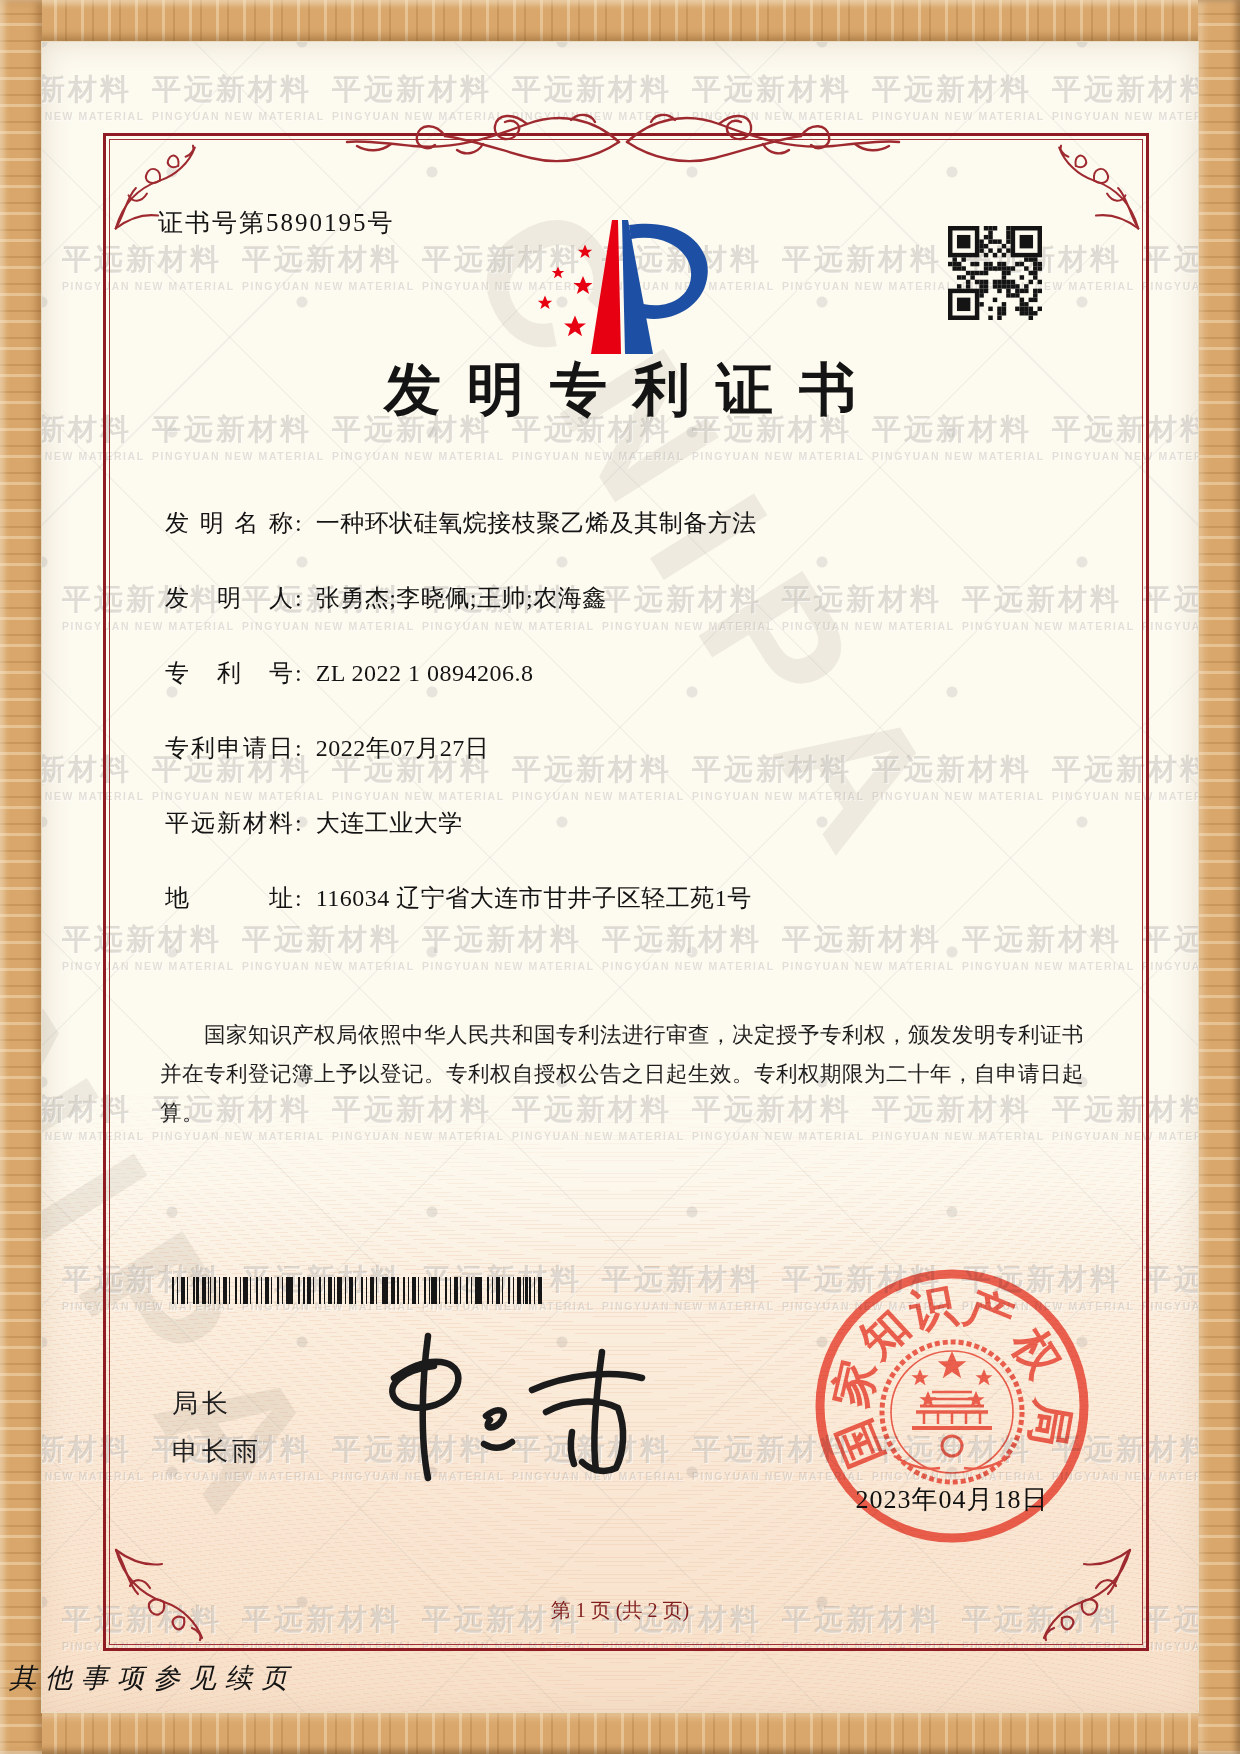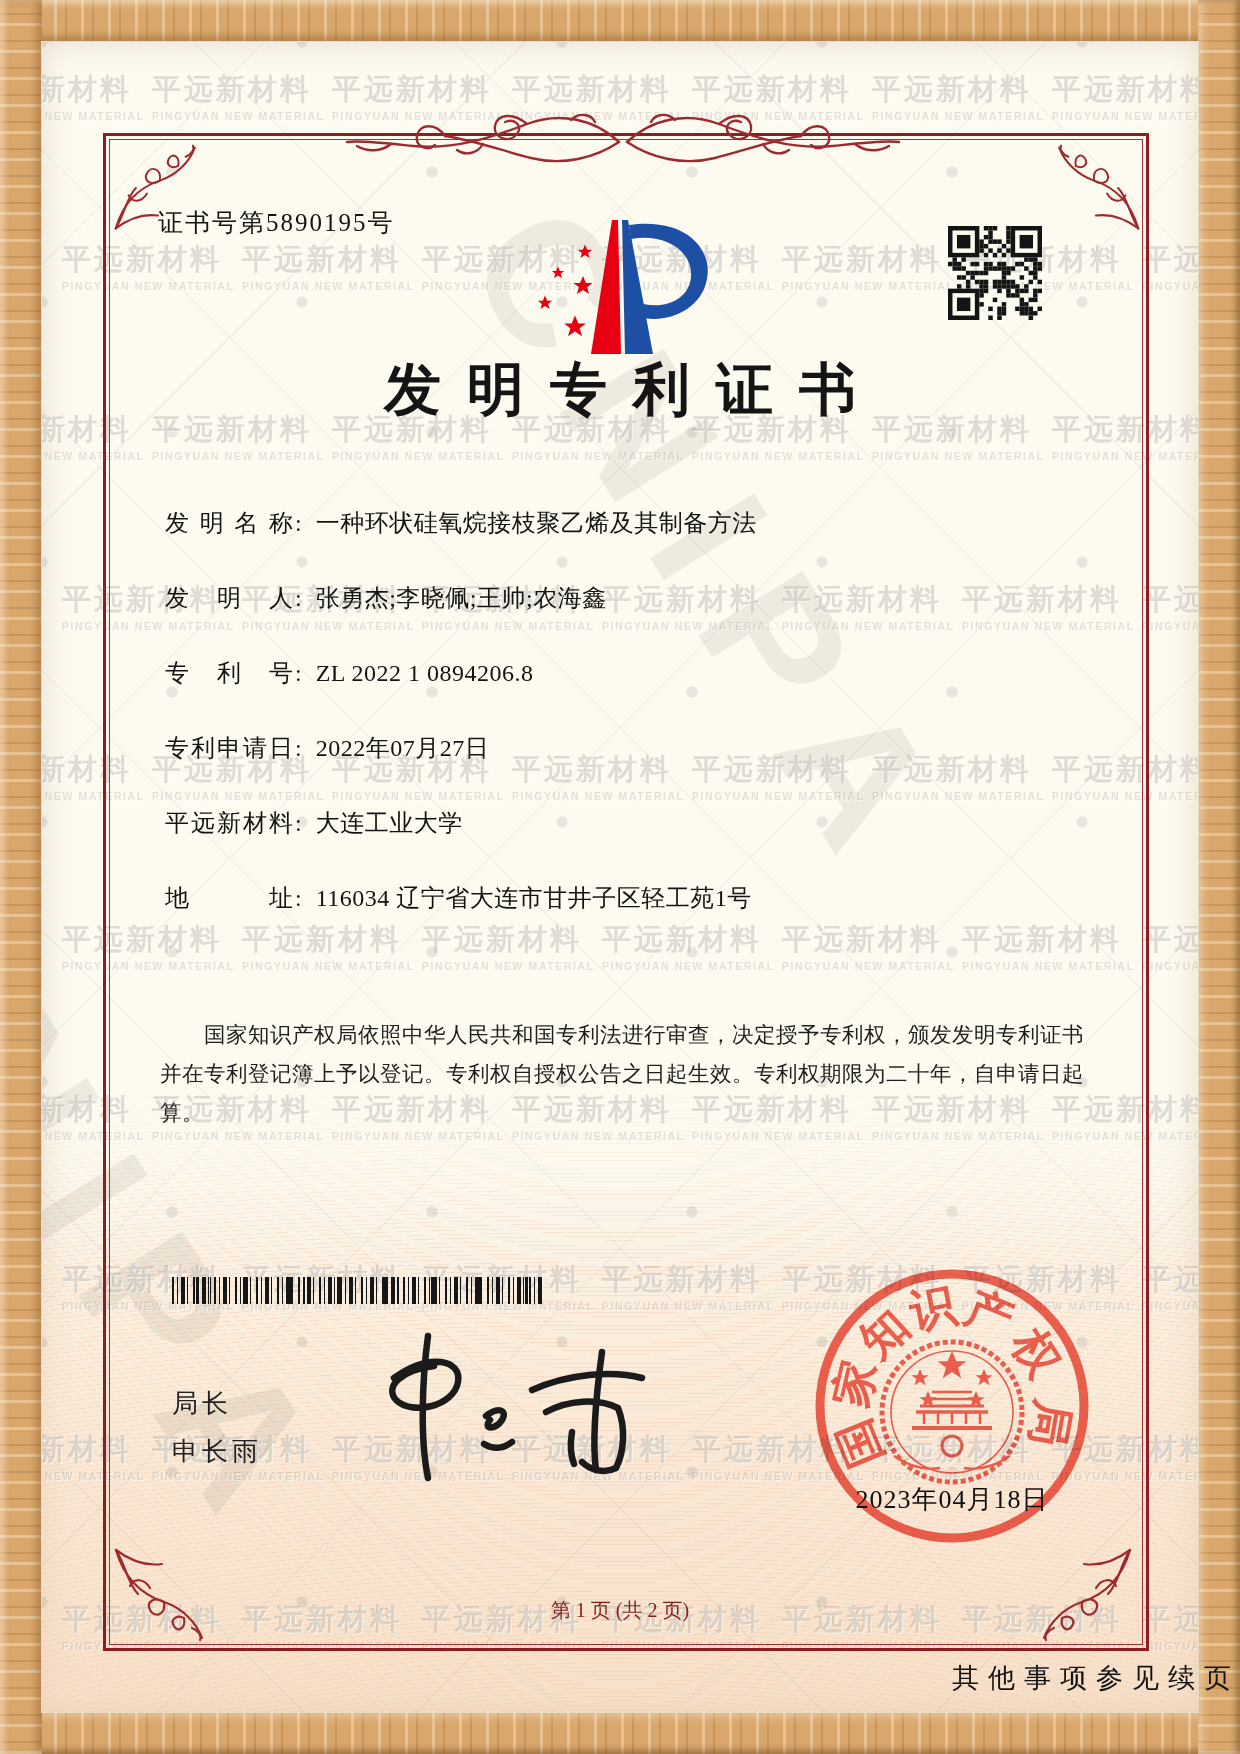--- a/index.html
+++ b/index.html
@@ -63,22 +63,22 @@
       repeating-linear-gradient(90deg,transparent 0 24px,#161616 24px 27px,transparent 27px 38px,#161616 38px 39px,transparent 39px 47px);}
   .dir-title{position:absolute;left:172px;top:1386px;font:500 26px "Liberation Sans",sans-serif;
              letter-spacing:4px;color:#222;}
   .dir-name{position:absolute;left:172px;top:1434px;font:500 26px "Liberation Sans",sans-serif;
             letter-spacing:4px;color:#222;}
   .sig{position:absolute;left:350px;top:1322px;width:300px;height:165px;}
   .seal{position:absolute;left:808px;top:1260px;width:288px;height:292px;mix-blend-mode:multiply;opacity:.93;}
   .seal-date{position:absolute;left:828px;top:1482px;width:248px;text-align:center;font-size:26px;
              color:#101010;letter-spacing:1px;}
   .page-info{position:absolute;left:0;right:0;top:1597px;text-align:center;font-size:20px;color:#7f1d1d;}
-  .cont-note{position:absolute;left:9px;right:0;top:1660px;text-align:right;font-size:27px;
-             letter-spacing:9px;text-indent:9px;color:#141414;}
+  .cont-note{position:absolute;left:0;right:0;top:1660px;text-align:left;font-size:27px;
+             letter-spacing:9px;text-indent:9px;color:#141414;font-style:italic;}
 </style>
 </head>
 <body>
 
 <div class="page">
 
   <div class="frame-strip frame-top"></div>
   <div class="frame-strip frame-bottom"></div>
   <div class="frame-strip frame-left"></div>
   <div class="frame-strip frame-right"></div>

